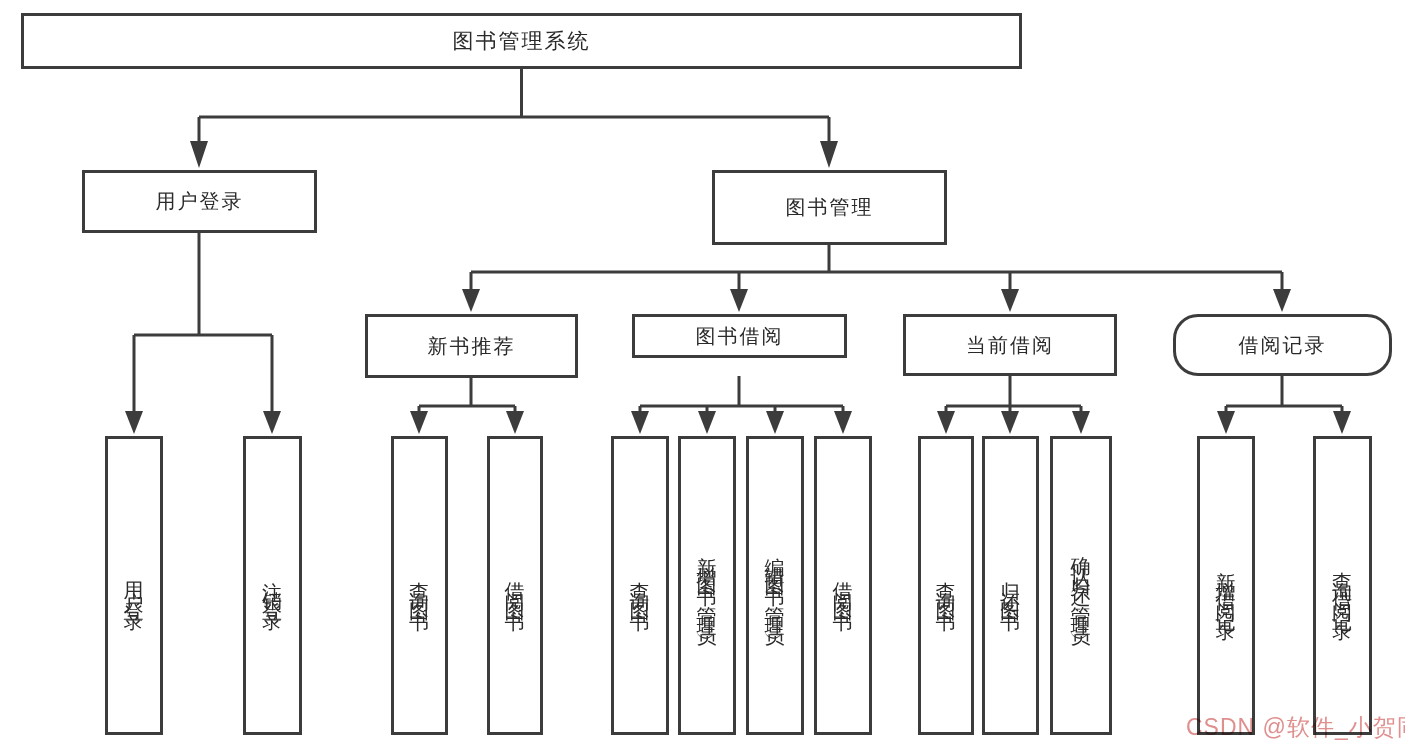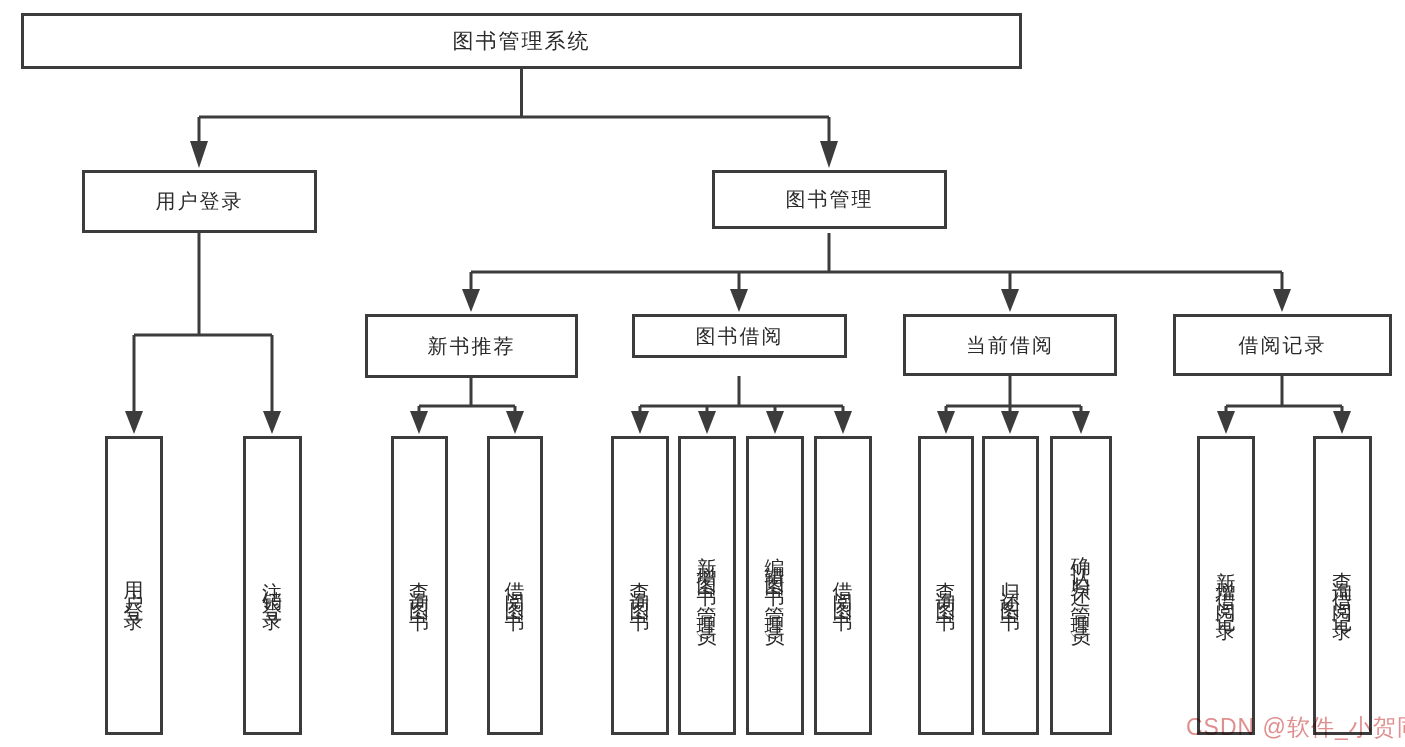--- a/index.html
+++ b/index.html
@@ -63,26 +63,26 @@
       <path d="M1001 411 H1019 L1010 434 Z"></path>
       <path d="M1072 411 H1090 L1081 434 Z"></path>
       <path d="M1217 411 H1235 L1226 434 Z"></path>
       <path d="M1333 411 H1351 L1342 434 Z"></path>
     </g>
   </svg>
 
   <div class="hbox root" style="left:21px;top:13px;width:1001px;height:56px;">图书管理系统</div>
 
   <div class="hbox" style="left:82px;top:170px;width:235px;height:63px;">用户登录</div>
-  <div class="hbox" style="left:712px;top:170px;width:235px;height:59px;">图书管理</div>
+  <div class="hbox" style="left:712px;top:170px;width:235px;height:75px;">图书管理</div>
 
   <div class="hbox" style="left:365px;top:314px;width:213px;height:64px;">新书推荐</div>
   <div class="hbox" style="left:632px;top:314px;width:215px;height:44px;">图书借阅</div>
   <div class="hbox" style="left:903px;top:314px;width:214px;height:62px;">当前借阅</div>
-  <div class="hbox" style="left:1173px;top:314px;width:219px;height:62px;">借阅记录</div>
+  <div class="hbox" style="left:1173px;top:314px;width:219px;height:62px;border-radius:25px;">借阅记录</div>
 
   <div class="vbox" style="left:105px;top:436px;width:58px;height:299px;">
     <span>用户登录</span>
   </div>
   <div class="vbox" style="left:243px;top:436px;width:59px;height:299px;">
     <span>注销登录</span>
   </div>
 
   <div class="vbox" style="left:391px;top:436px;width:57px;height:299px;">
     <span>查询图书</span>

